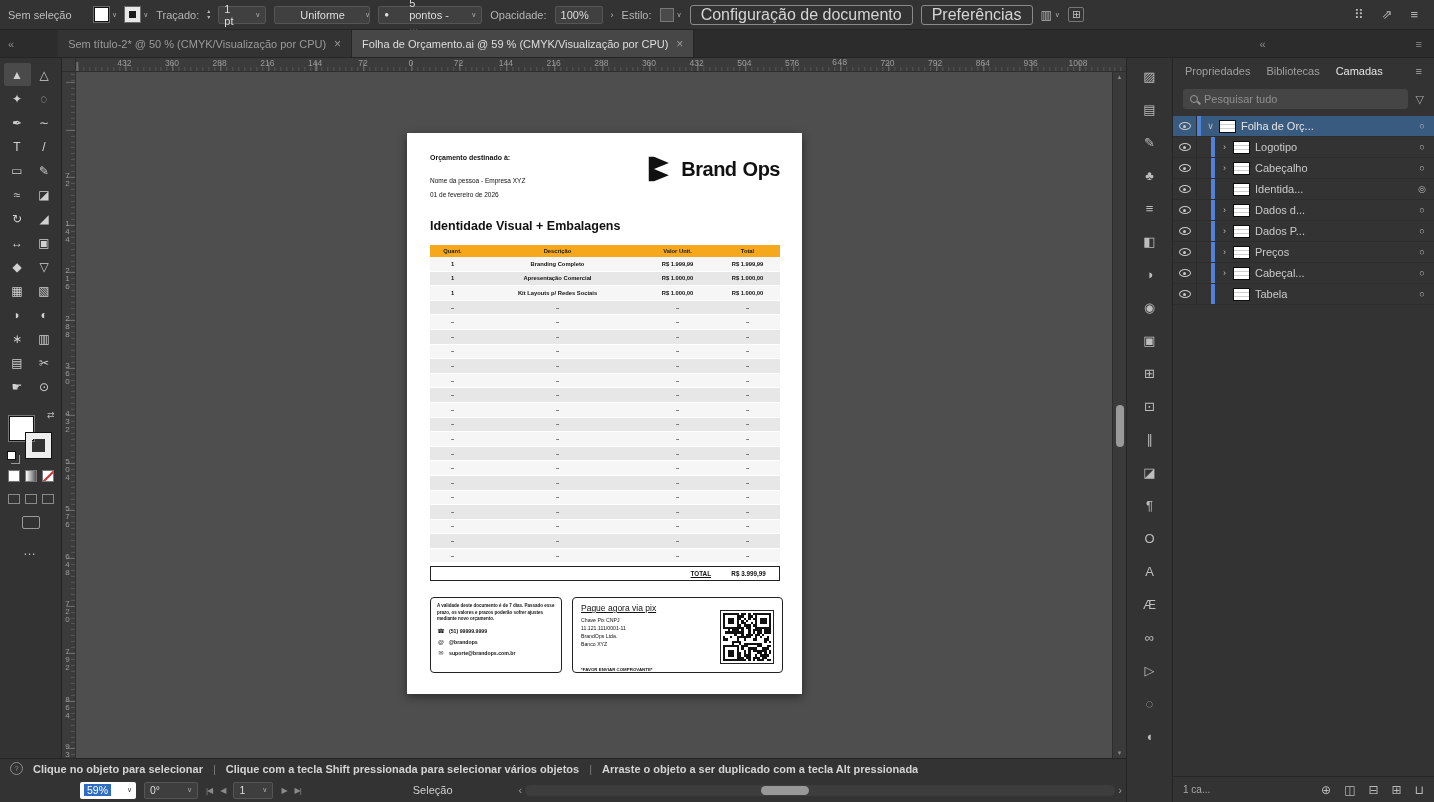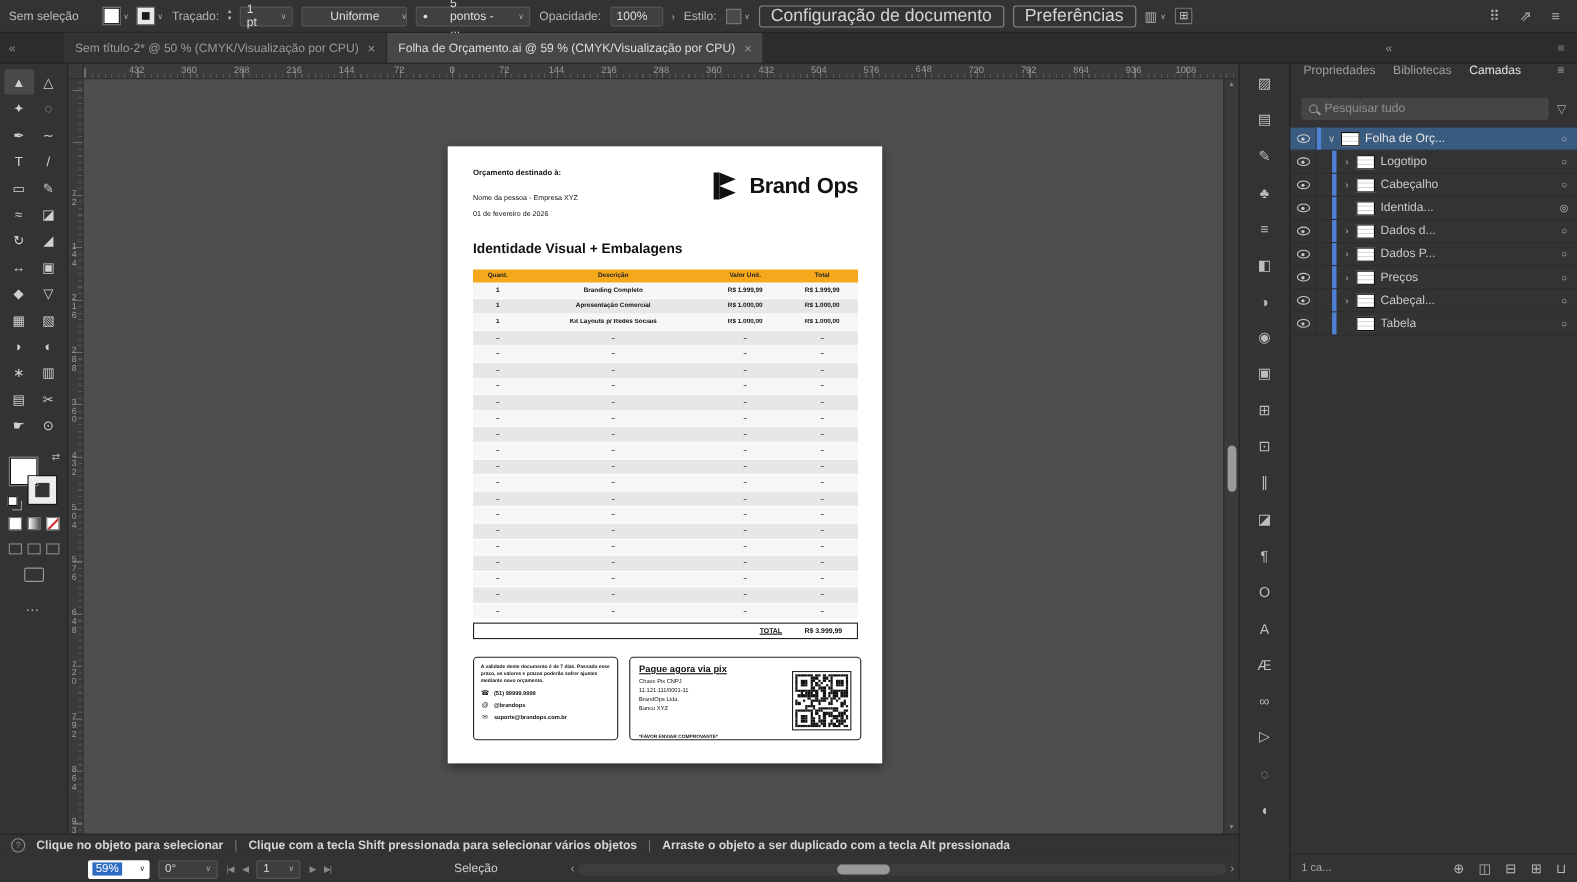--- a/index.html
+++ b/index.html
@@ -104,21 +104,21 @@
   .total-label{grid-column:3;font-size:6.3px;font-weight:bold;text-align:right;padding-right:5px;text-decoration:underline}
   .total-value{grid-column:4;font-size:6.3px;font-weight:bold;text-align:center}
   .d-note-box{position:absolute;left:23px;top:464px;width:132px;height:76px;border:1.2px solid #222;
               border-radius:4px;padding:5px 6px;background:#fff}
   .note-text{font-size:4.5px;font-weight:bold;line-height:1.45;color:#111}
   .contact-row{display:flex;align-items:center;gap:4px;margin-top:4.5px}
   .c-ic{font-size:6px;width:8px;text-align:center}
   .c-tx{font-size:5.2px;font-weight:bold}
   .d-pix-box{position:absolute;left:165px;top:464px;width:211px;height:76px;border:1.2px solid #222;
              border-radius:4px;padding:5px 8px;background:#fff}
-  .pix-title{font-size:8.5px;font-weight:bold;text-decoration:underline;margin-bottom:3px}
+  .pix-title{font-size:8.5px;font-weight:normal;text-decoration:underline;margin-bottom:3px}
   .pix-flex{display:flex;justify-content:space-between;align-items:flex-start}
   .pix-line{font-size:5.2px;line-height:1.55}
   .qr-box{width:54px;height:54px;border:1px solid #222;background:#fff;padding:2px;margin-top:-6px}
   .qr{display:grid;grid-template-columns:repeat(21,2.3px);grid-auto-rows:2.3px}
   .qr span{display:block}
   .qr .qon{background:#111}
   .pix-foot{font-size:4.4px;font-weight:bold;margin-top:3px}
 
   
   .vscroll{position:absolute;left:1112px;top:72px;width:14px;height:686px;background:#3a3a3a;border-left:1px solid #2c2c2c}
@@ -129,21 +129,21 @@
   
   .iconstrip{position:absolute;left:1126px;top:58px;width:46px;height:744px;background:#333;
              border-left:1px solid #242424;display:flex;flex-direction:column;align-items:center;
              padding-top:8px;gap:13px;overflow:hidden}
   .strip-icon{width:24px;height:20px;display:flex;align-items:center;justify-content:center;
               color:#bdbdbd;font-size:13px}
 
   
   .panels{position:absolute;left:1172px;top:58px;width:262px;height:744px;background:#333;
           border-left:1px solid #242424;display:flex;flex-direction:column}
-  .panel-tabs-row{height:26px;display:flex;align-items:flex-start;padding:0 12px}
+  .panel-tabs-row{height:26px;display:flex;align-items:center;padding:0 12px}
   .panel-tabs{display:flex;gap:16px}
   .panel-tab{color:#9f9f9f;font-size:11px}
   .panel-tab.active{color:#e3e3e3}
   .pmenu{margin-left:auto;color:#aaa}
   .search-row{display:flex;align-items:center;gap:8px;padding:5px 10px}
   .search-box{flex:1;height:20px;background:#454545;border-radius:3px;display:flex;align-items:center;
               gap:6px;padding:0 7px}
   .mag{width:8px;height:8px;border:1.5px solid #999;border-radius:50%;position:relative;flex:none}
   .mag::after{content:"";position:absolute;width:4px;height:1.5px;background:#999;transform:rotate(45deg);right:-3.5px;bottom:-1.5px}
   .search-input{flex:1;background:transparent;border:none;outline:none;color:#bbb;font-family:inherit;font-size:11px}

